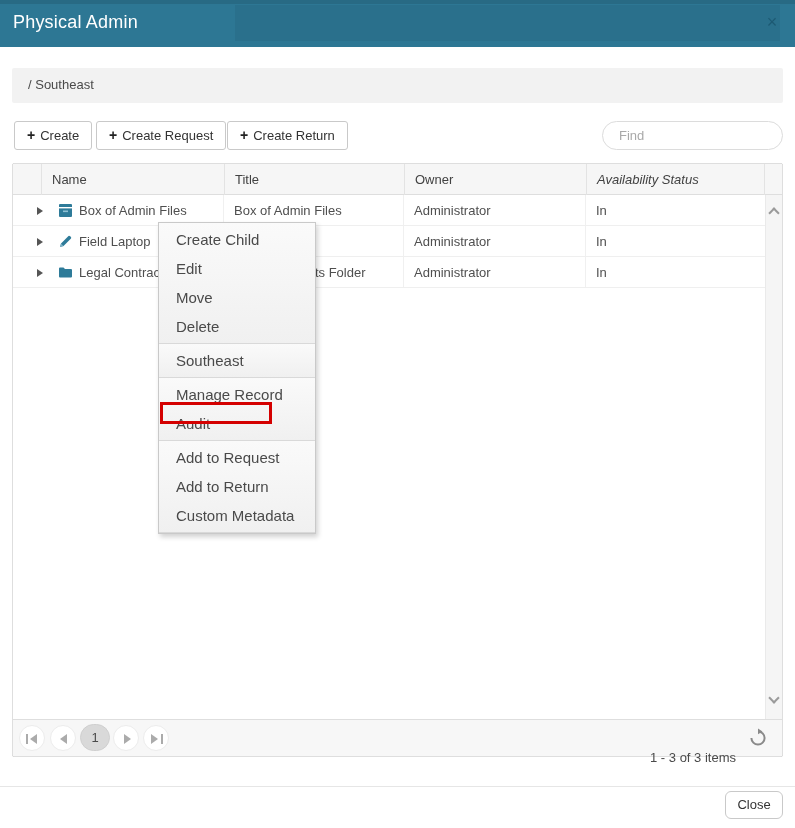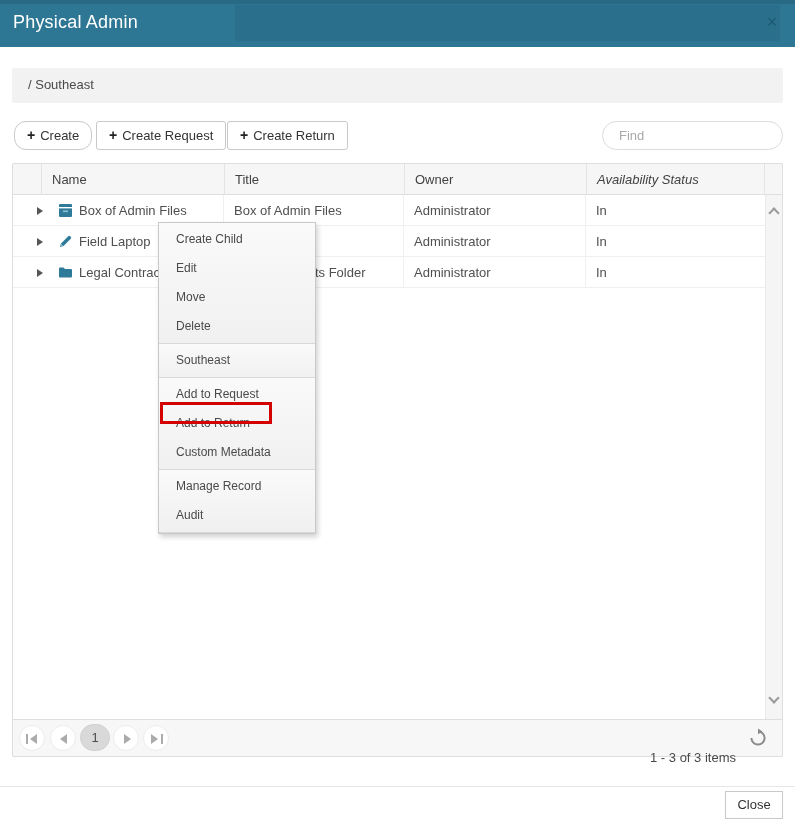--- a/index.html
+++ b/index.html
@@ -23,21 +23,21 @@
   .crumb-bar { position:absolute; left:12px; top:68px; width:771px; height:35px;
     background:#f2f2f2; border-radius:2px; }
   .crumb-text { position:absolute; left:16px; top:9px; font-size:13px; color:#4a4a4a; }
 
   
   .toolbar { position:absolute; left:12px; top:121px; width:771px; height:30px; }
   .tb-btn { position:absolute; top:0; height:29px; background:#fff;
     border:1px solid #c9c9c9; border-radius:3px; font-size:13px; color:#333;
     padding:0 12px; line-height:27px; cursor:pointer; white-space:nowrap; }
   .tb-btn .plus { font-weight:700; font-size:14px; margin-right:5px; color:#222; }
-  .tb-btn.b1 { left:2px;border-radius:12px; }
+  .tb-btn.b1 { left:2px; }
   .tb-btn.b2 { left:84px;text-align:right; }
   .tb-btn.b3 { left:215px; }
   .find-wrap { position:absolute; right:0; top:0; width:181px; height:29px; }
   .find-input { width:100%; height:100%; border:1px solid #dcdcdc; border-radius:15px;
     padding:12px 16px; font-size:13px; color:#555; outline:none; background:#fff;
     font-family:inherit; }
   .find-input::placeholder { color:#a9a9a9; }
 
   
   .grid { position:absolute; left:12px; top:163px; width:771px; height:594px;
@@ -102,29 +102,29 @@
   .pg-refresh { position:absolute; right:14px; top:8px; width:20px; height:20px; cursor:pointer; }
 
   
   .ctx-menu { position:absolute; left:158px; top:222px; width:158px;
     background:#f6f6f6; border:1px solid #c9c9c9;
     box-shadow:2px 3px 5px rgba(0,0,0,0.18); z-index:20; }
   .ctx-group { border-bottom:1px solid #d9d9d9;
     background:linear-gradient(#fafafa,#f0f0f0); padding:2px 0; }
   .ctx-group:last-child { border-bottom:none; }
   .ctx-item { position:relative; height:29px; line-height:29px; padding-left:17px;
-    font-size:12px; color:#4a4a4a; cursor:pointer; white-space:nowrap; }
+    font-size:15px; color:#4a4a4a; cursor:pointer; white-space:nowrap; }
   .hl-box { position:absolute; left:1px; top:179px; width:112px; height:22px;
     border:3px solid #d40000; z-index:25; pointer-events:none; }
 
   
   .footer-divider { position:absolute; left:0; top:786px; width:795px; height:1px;
     background:#e6e6e6; }
   .close-btn { position:absolute; right:12px; top:791px; width:58px; height:28px;
-    background:#fff; border:1px solid #c9c9c9; border-radius:0; font-size:13px;
+    background:#fff; border:1px solid #c9c9c9; border-radius:6px; font-size:13px;
     color:#333; text-align:center; line-height:26px; cursor:pointer; }
 </style>
 </head>
 <body>
 
 <div class="stage">
 
   <div class="dlg-header">
     <div class="topline"></div>
     <div class="shade"></div>
@@ -235,27 +235,27 @@
     <div class="ctx-group">
       <div class="ctx-item">Create Child</div>
       <div class="ctx-item">Edit</div>
       <div class="ctx-item">Move</div>
       <div class="ctx-item">Delete</div>
     </div>
     <div class="ctx-group">
       <div class="ctx-item">Southeast</div>
     </div>
     <div class="ctx-group">
+      <div class="ctx-item">Manage Record</div>
+      <div class="ctx-item">Audit</div>
+    </div>
+    <div class="ctx-group">
       <div class="ctx-item">Add to Request</div>
       <div class="ctx-item">Add to Return</div>
       <div class="ctx-item">Custom Metadata</div>
     </div>
-    <div class="ctx-group">
-      <div class="ctx-item">Manage Record</div>
-      <div class="ctx-item">Audit</div>
-    </div>
     <div class="hl-box"></div>
   </div>
 
   <div class="footer-divider"></div>
   <button class="close-btn">Close</button>
 
 </div>
 
 </body></html>

